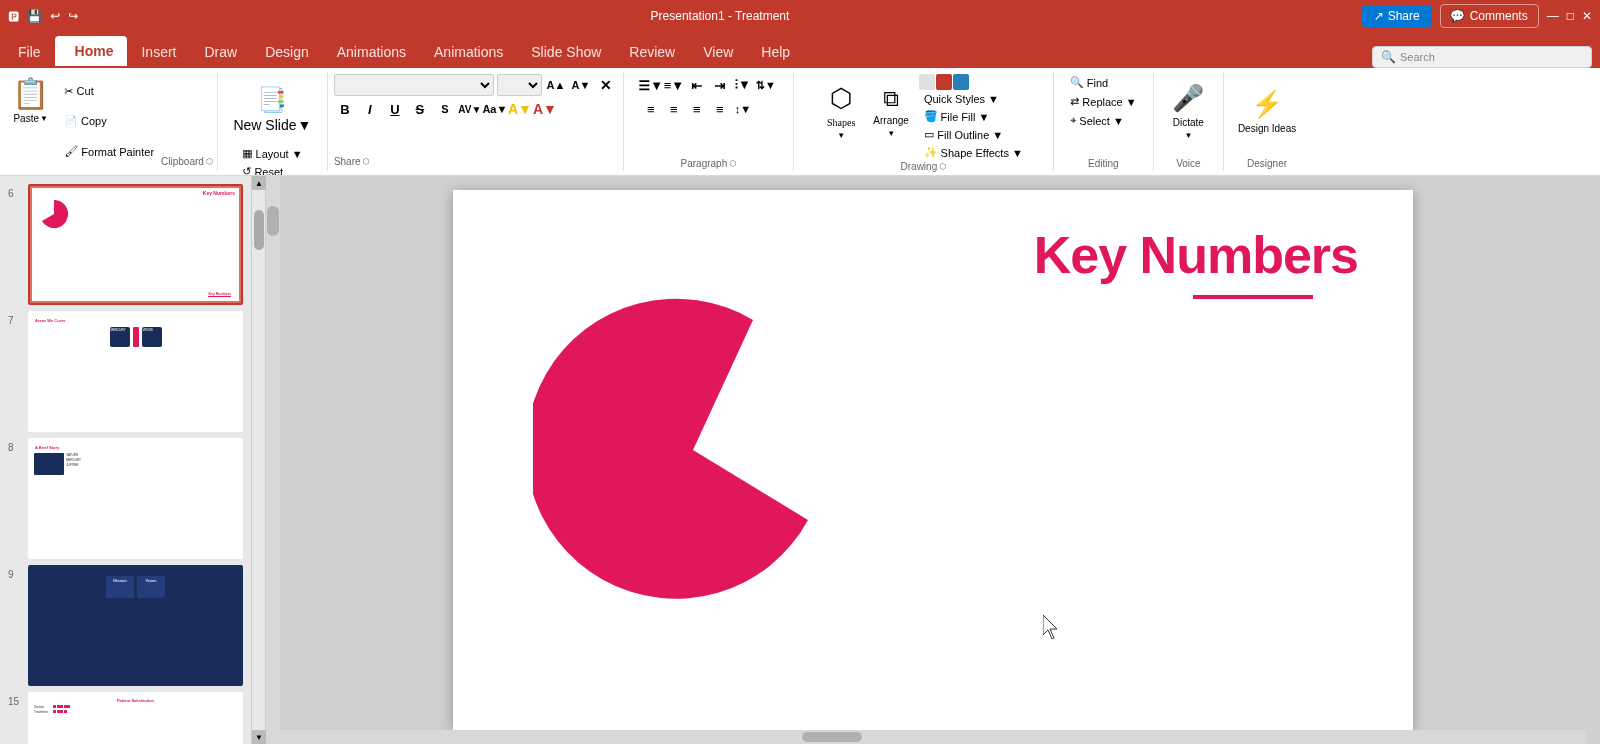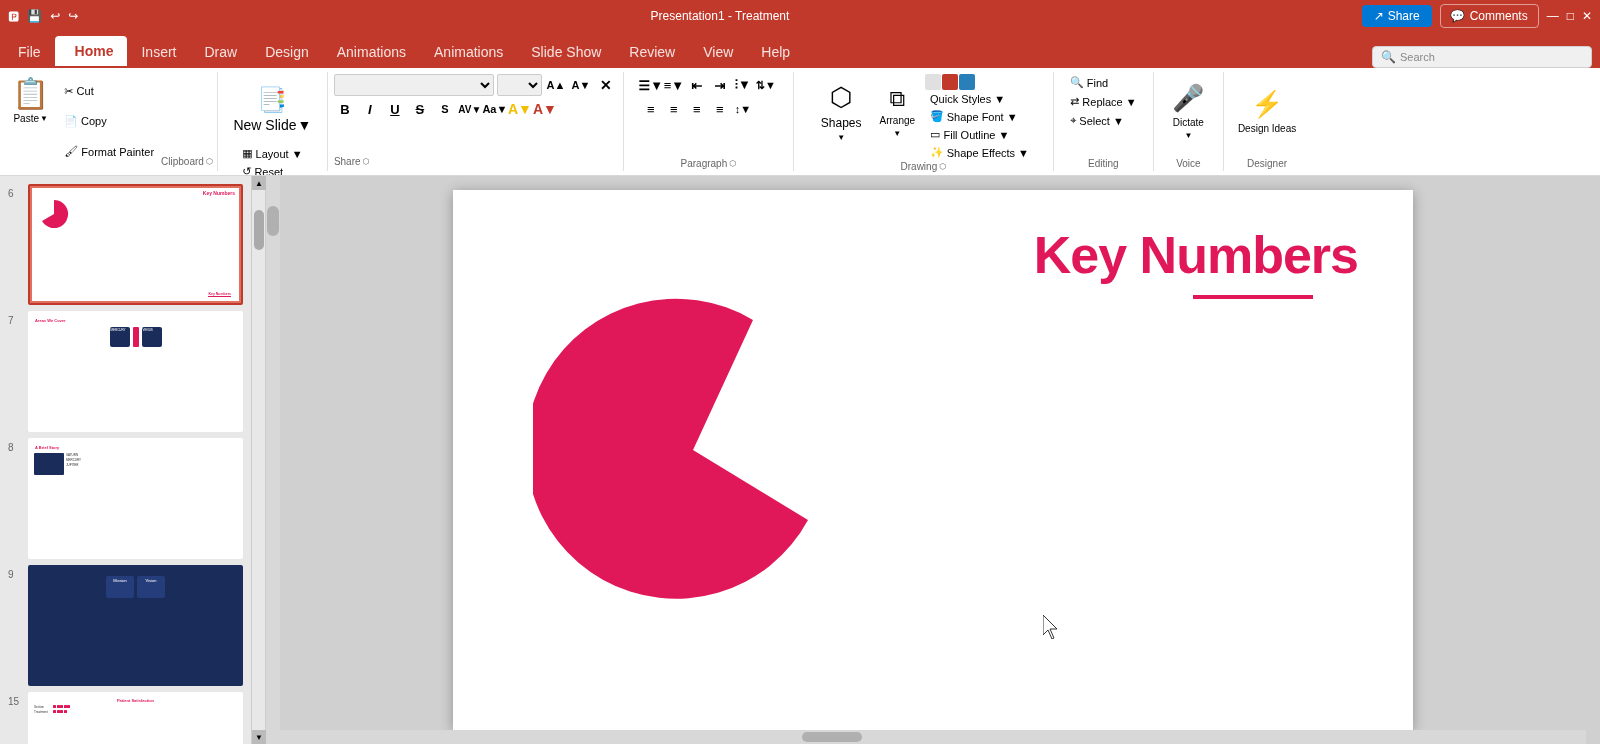--- a/index.html
+++ b/index.html
@@ -483,21 +483,21 @@
       <span>Paragraph</span>
       <span style="font-size:8px;">⬡</span>
     </div>
   </div>
 
   <div class="ribbon-group" style="min-width:260px;">
     <div class="ribbon-group-content">
 
       <div class="ribbon-btn-large" style="height:75px;">
         <div style="font-size:26px;">⬡</div>
-        <div style="font-size:12px;display:flex;align-items:center;gap:1px;">
+        <div style="font-size:10px;display:flex;align-items:center;gap:1px;font-family:Liberation Serif, serif;">
           <span>Shapes</span>
         </div>
         <div style="font-size:8px;">▼</div>
       </div>
 
       <div class="ribbon-btn-large" style="height:75px;">
         <div style="font-size:22px;">⧉</div>
         <div style="font-size:10px;display:flex;align-items:center;gap:1px;">
           <span>Arrange</span>
         </div>
@@ -509,21 +509,21 @@
           <div style="width:16px;height:16px;background:#e0e0e0;border-radius:2px;"></div>
           <div style="width:16px;height:16px;background:#c0392b;border-radius:2px;"></div>
           <div style="width:16px;height:16px;background:#2980b9;border-radius:2px;"></div>
         </div>
         <div class="ribbon-btn-sm">
           <span>Quick Styles</span> 
             <span>▼</span>
         </div>
         <div class="ribbon-btn-sm">
           <span>🪣</span>
-          <span>Shape Font</span> 
+          <span>File Fill</span> 
             <span>▼</span>
         </div>
         <div class="ribbon-btn-sm">
           <span>▭</span>
           <span>Fill Outline</span> 
             <span>▼</span>
         </div>
         <div class="ribbon-btn-sm">
           <span>✨</span>
           <span>Shape Effects</span> 

